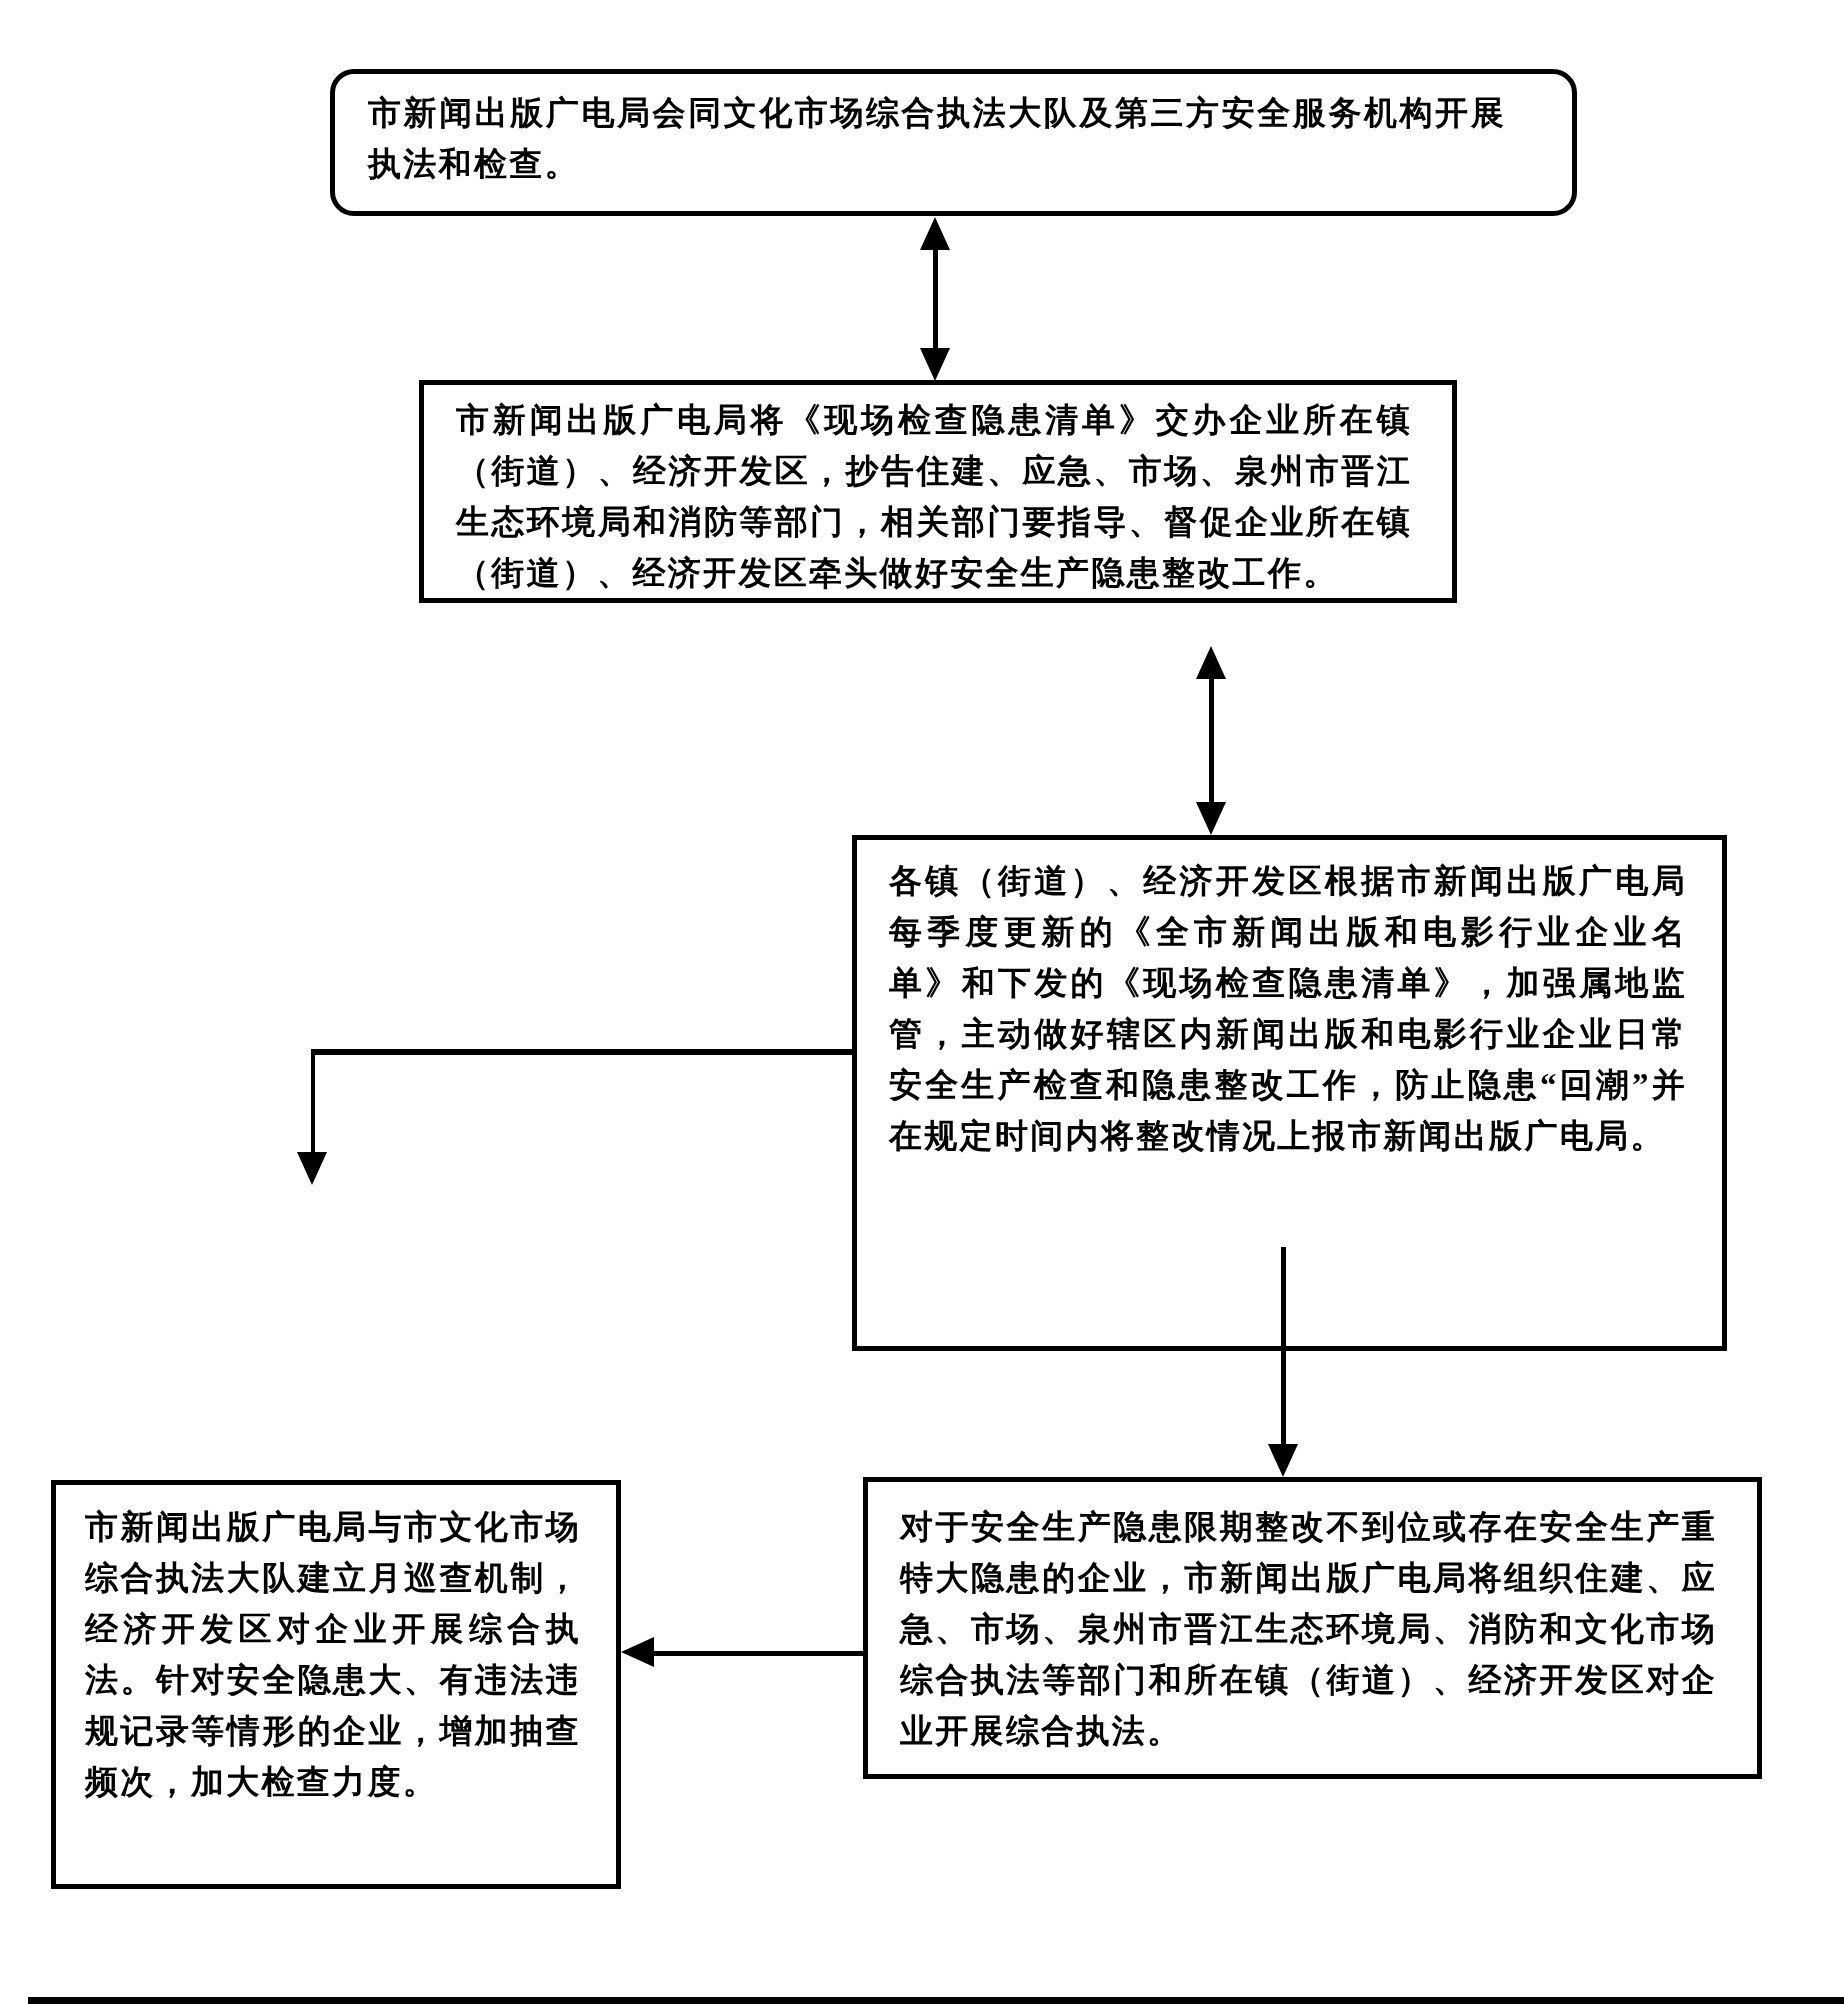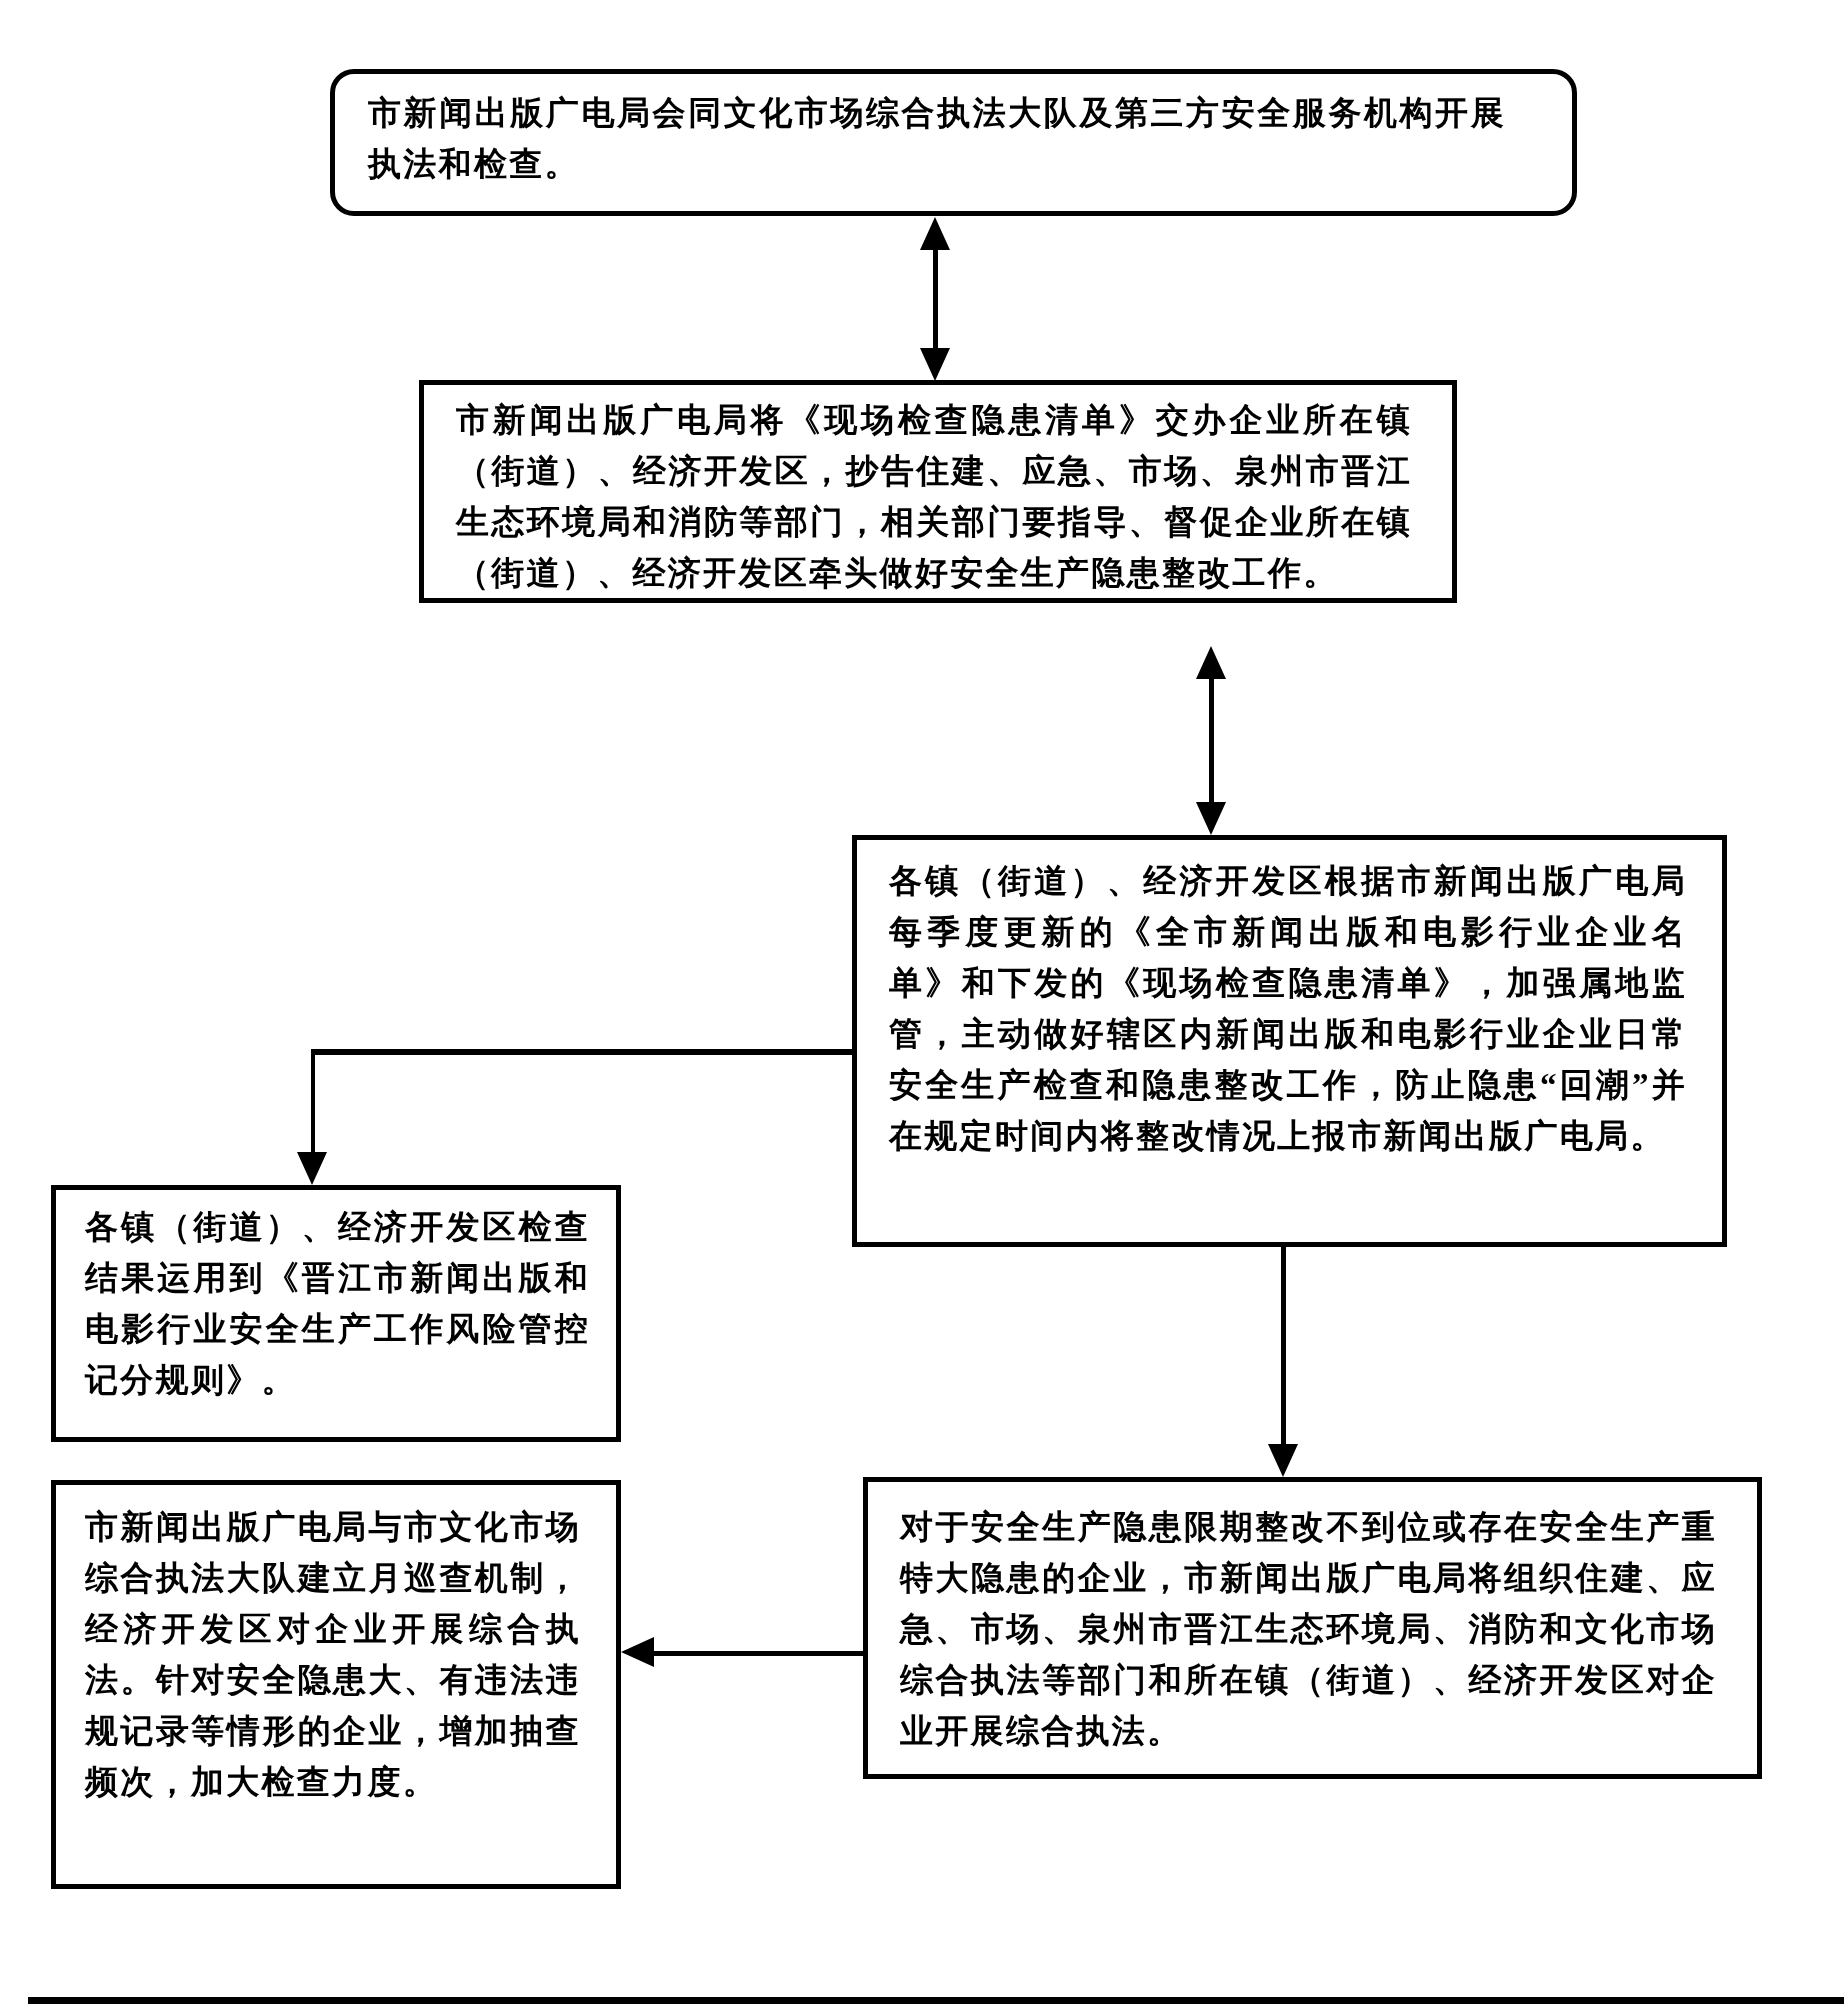--- a/index.html
+++ b/index.html
@@ -104,38 +104,35 @@
   <div class="node" style="left:391px; top:380px; width:1038px; height:223px; padding:10.4px 40px 10.4px 32px;">
     <p class="node-text">市新闻出版广电局将《现场检查隐患清单》交办企业所在镇（街道）、经济开发区，抄告住建、应急、市场、泉州市晋江生态环境局和消防等部门，相关部门要指导、督促企业所在镇（街道）、经济开发区牵头做好安全生产隐患整改工作。</p>
   </div>
 
   <div>
     <div class="tri tri-up" style="left:1168px; top:646px;"></div>
     <div class="shaft-v" style="left:1181px; top:674px; height:132px;"></div>
     <div class="tri tri-down" style="left:1168px; top:802px;"></div>
   </div>
 
-  <div class="node" style="left:824px; top:835px; width:875px; height:412px; padding:16px 35px 16px 32px;font-family:Liberation Serif, serif;">
+  <div class="node" style="left:824px; top:835px; width:875px; height:516px; padding:16px 35px 16px 32px;font-family:Liberation Serif, serif;">
     <p class="node-text">各镇（街道）、经济开发区根据市新闻出版广电局每季度更新的《全市新闻出版和电影行业企业名单》和下发的《现场检查隐患清单》，加强属地监管，主动做好辖区内新闻出版和电影行业企业日常安全生产检查和隐患整改工作，防止隐患“回潮”并在规定时间内将整改情况上报市新闻出版广电局。</p>
   </div>
 
   <div>
     <div class="elbow-h" style="left:285px; top:1049px; width:539px;"></div>
     <div class="elbow-v" style="left:283px; top:1049px; height:105px;"></div>
     <div class="tri tri-down" style="left:269px; top:1152px;"></div>
   </div>
 
   <div>
     <div class="shaft-v" style="left:1253px; top:1247px; height:199px;"></div>
     <div class="tri tri-down" style="left:1240px; top:1444px;"></div>
   </div>
 
-  <div class="node" style="left:23px; top:1185px; width:570px; height:257px; padding:11.5px 26px 11.5px 29px;">
-    <p class="node-text">各镇（街道）、经济开发区检查结果运用到《晋江市新闻出版和电影行业安全生产工作风险管控记分规则》。</p>
-  </div>
 
   <div class="node" style="left:23px; top:1480px; width:570px; height:409px; padding:17.3px 35px 17.3px 29px;">
     <p class="node-text">市新闻出版广电局与市文化市场综合执法大队建立月巡查机制，经济开发区对企业开展综合执法。针对安全隐患大、有违法违规记录等情形的企业，增加抽查频次，加大检查力度。</p>
   </div>
 
   <div class="node" style="left:835px; top:1477px; width:899px; height:302px; padding:20px 40px 20px 32px;">
     <p class="node-text">对于安全生产隐患限期整改不到位或存在安全生产重特大隐患的企业，市新闻出版广电局将组织住建、应急、市场、泉州市晋江生态环境局、消防和文化市场综合执法等部门和所在镇（街道）、经济开发区对企业开展综合执法。</p>
   </div>
 
   <div>

